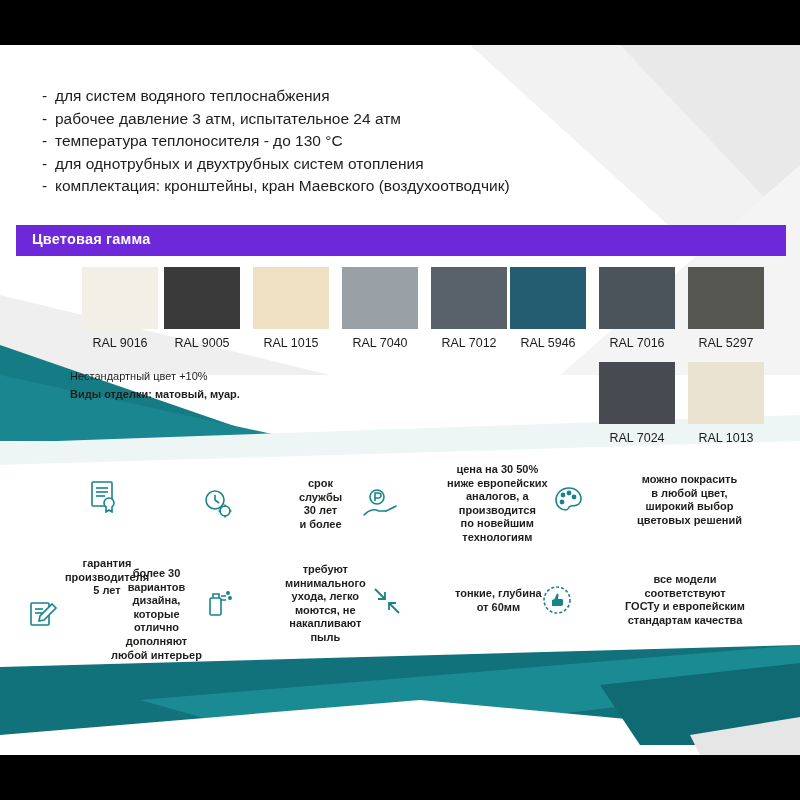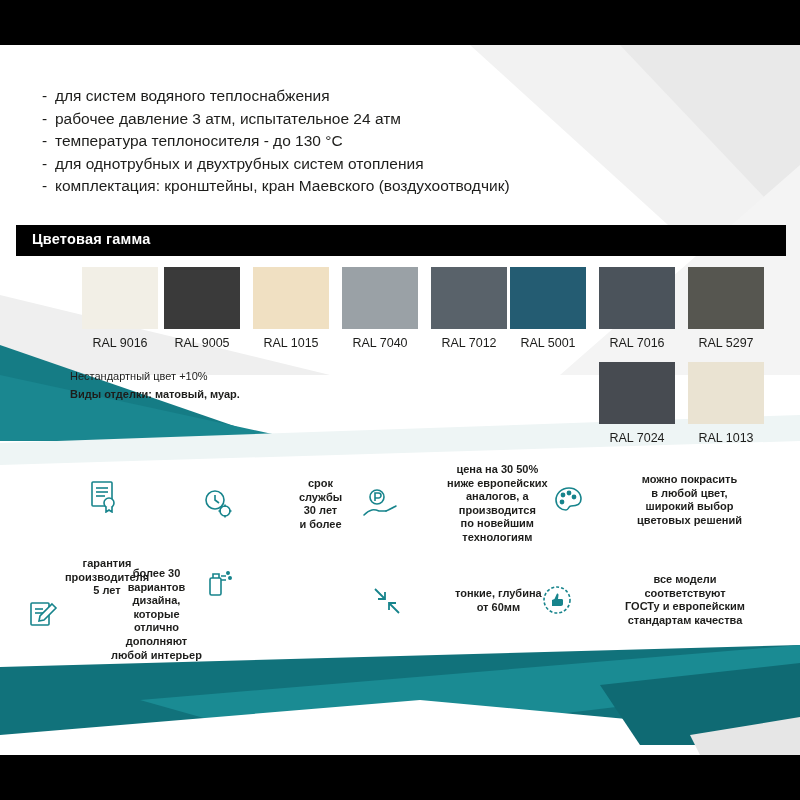--- a/index.html
+++ b/index.html
@@ -169,21 +169,21 @@
     <div class="row">
       <span class="dash">-</span>
       <span>для однотрубных и двухтрубных систем отопления</span>
     </div>
     <div class="row">
       <span class="dash">-</span>
       <span>комплектация: кронштейны, кран Маевского (воздухоотводчик)</span>
     </div>
   </div>
 
-  <div class="gamma-bar" style="background: #000000;">
+  <div class="gamma-bar" style="background: #6d28d9;">
     <div class="title">Цветовая гамма</div>
   </div>
 
   <div class="swatch" style="left:82px;top:222px;">
     <div class="chip" style="background:#f2efe6;"></div>
     <div class="lbl">RAL 9016</div>
   </div>
   <div class="swatch" style="left:164px;top:222px;">
     <div class="chip" style="background:#3a3a3a;"></div>
     <div class="lbl">RAL 9005</div>
@@ -195,21 +195,21 @@
   <div class="swatch" style="left:342px;top:222px;">
     <div class="chip" style="background:#9aa1a6;"></div>
     <div class="lbl">RAL 7040</div>
   </div>
   <div class="swatch" style="left:431px;top:222px;">
     <div class="chip" style="background:#59626a;"></div>
     <div class="lbl">RAL 7012</div>
   </div>
   <div class="swatch" style="left:510px;top:222px;">
     <div class="chip" style="background:#245c72;"></div>
-    <div class="lbl">RAL 5001</div>
+    <div class="lbl">RAL 5946</div>
   </div>
   <div class="swatch" style="left:599px;top:222px;">
     <div class="chip" style="background:#4b535b;"></div>
     <div class="lbl">RAL 7016</div>
   </div>
   <div class="swatch" style="left:688px;top:222px;">
     <div class="chip" style="background:#565650;"></div>
     <div class="lbl">RAL 5297</div>
   </div>
 
@@ -309,20 +309,26 @@
   <div class="feature" style="left:196px;top:518px;width:160px;">
     <div class="ficon">
       <svg width="34" height="34" viewBox="0 0 34 34" fill="none" stroke="#17848c" stroke-width="1.6">
         <rect x="10" y="11" width="11" height="17" rx="1.5"></rect>
         <path d="M13 11 L13 7 L19 7 L19 11"></path>
         <path d="M21 9 L26 9 M21 13 L26 13"></path>
         <circle cx="28" cy="6" r="1.2" fill="#17848c"></circle>
         <circle cx="30" cy="11" r="1.2" fill="#17848c"></circle>
       </svg>
     </div>
+    <div class="ftext">требуют
+минимального
+ухода, легко
+моются, не
+накапливают
+пыль</div>
   </div>
 
   <div class="feature" style="left:366px;top:535px;width:180px;">
     <div class="ficon">
       <svg width="34" height="34" viewBox="0 0 34 34" fill="none" stroke="#17848c" stroke-width="1.8">
         <path d="M5 5 L15 15 M15 8 L15 15 L8 15"></path>
         <path d="M29 29 L19 19 M19 26 L19 19 L26 19"></path>
       </svg>
     </div>
     <div class="ftext">тонкие, глубина

